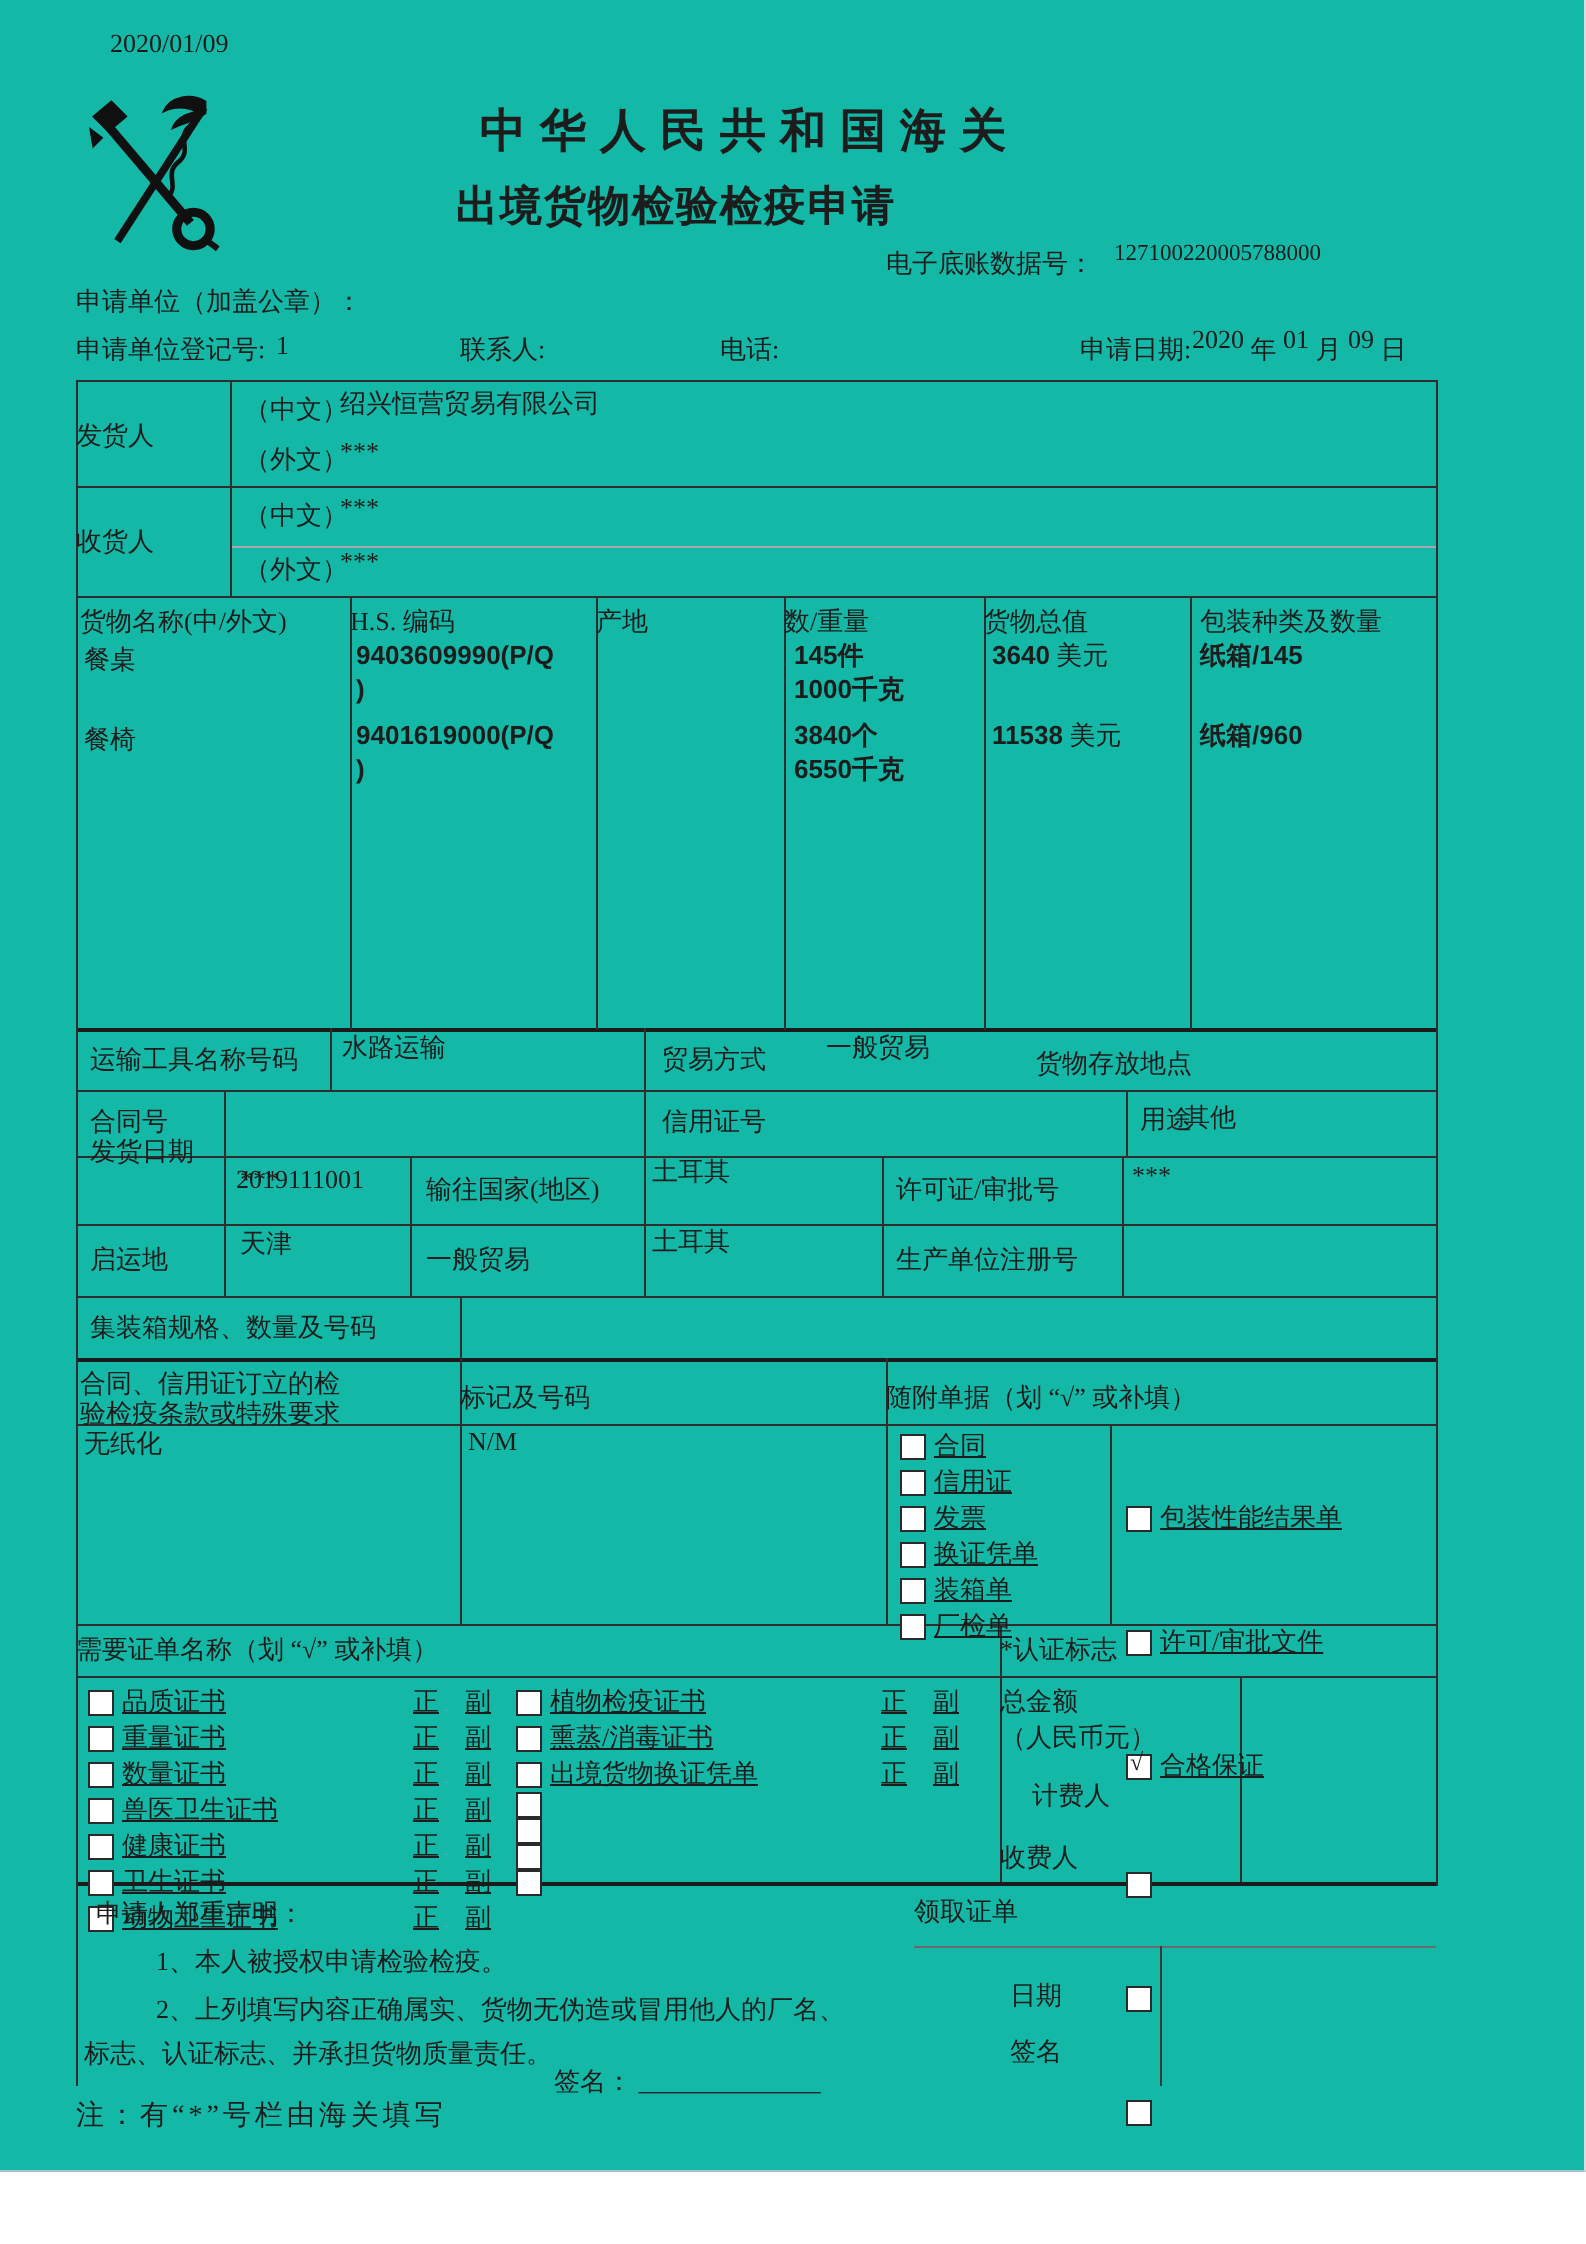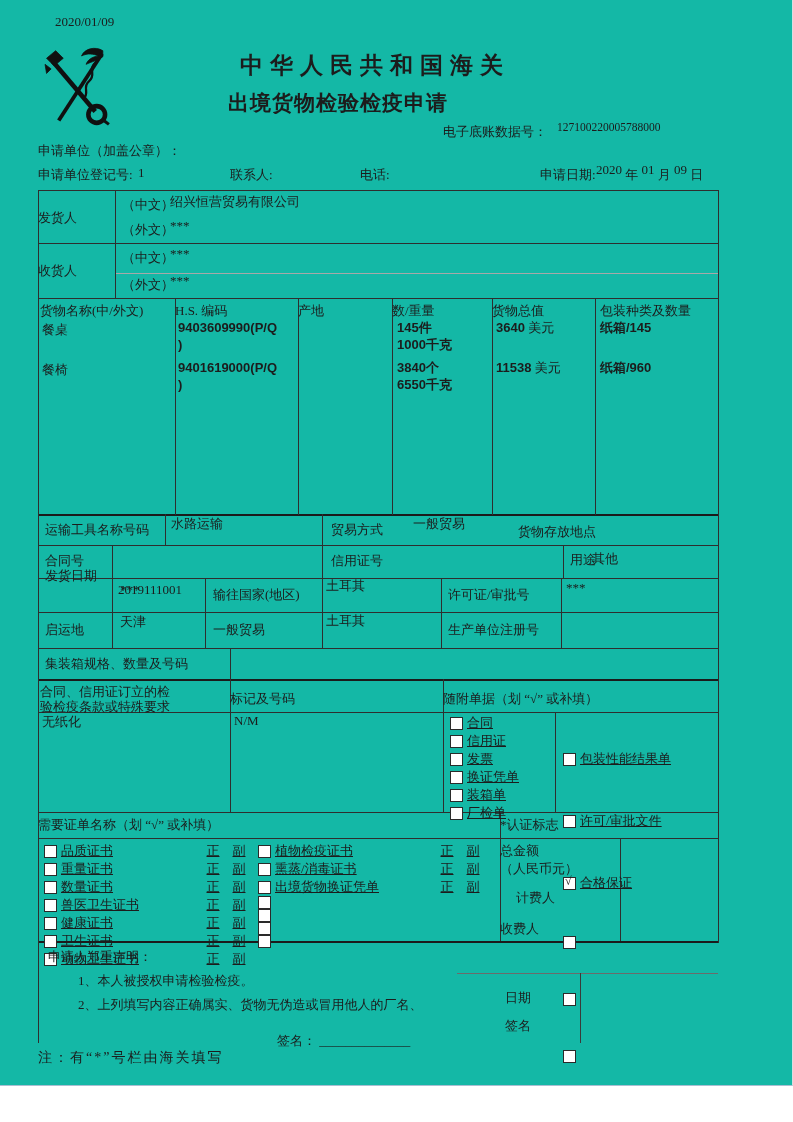--- a/index.html
+++ b/index.html
@@ -331,25 +331,27 @@
   </div>
 
   <div class="a t13 ctr" style="left:500px;top:843px;width:120px;">总金额</div>
   <div class="a t13 ctr" style="left:500px;top:861px;width:120px;">（人民币元）</div>
   <div class="a t13 ctr" style="left:516px;top:890px;width:120px;">计费人</div>
   <div class="a t13 ctr" style="left:500px;top:921px;width:120px;">收费人</div>
 
   <div class="a t13" style="left:48px;top:949px;">申请人郑重声明：</div>
   <div class="a t13" style="left:78px;top:973px;">1、本人被授权申请检验检疫。</div>
   <div class="a t13" style="left:78px;top:997px;">2、上列填写内容正确属实、货物无伪造或冒用他人的厂名、</div>
+  <div class="a t13" style="left:42px;top:1019px;">标志、认证标志、并承担货物质量责任。</div>
   <div class="a t13" style="left:277px;top:1033px;">
     <span>签名：</span>
     <span>______________</span>
   </div>
 
+  <div class="a t13 ctr" style="left:457px;top:948px;width:261px;">领取证单</div>
   <span class="hl" style="left:457px;top:973px;width:261px;background:#6b6b6b;"></span>
   <span class="vl" style="left:580px;top:973px;height:70px;background:#3a3a3a;"></span>
   <div class="a t13" style="left:505px;top:990px;">日期</div>
   <div class="a t13" style="left:505px;top:1018px;">签名</div>
 
   <div class="a" style="left:38px;top:1049px;font-size:14px;letter-spacing:2px;">注：有“*”号栏由海关填写</div>
 
 </div>
 
 </body></html>

